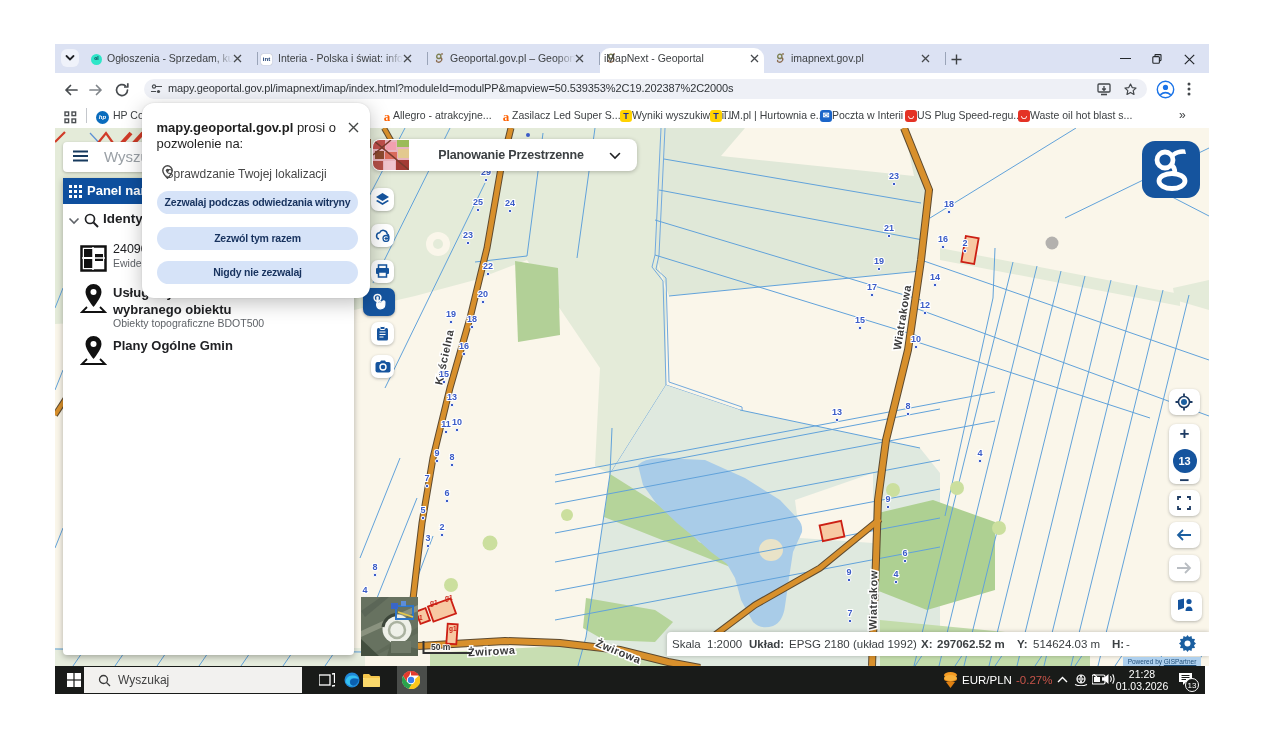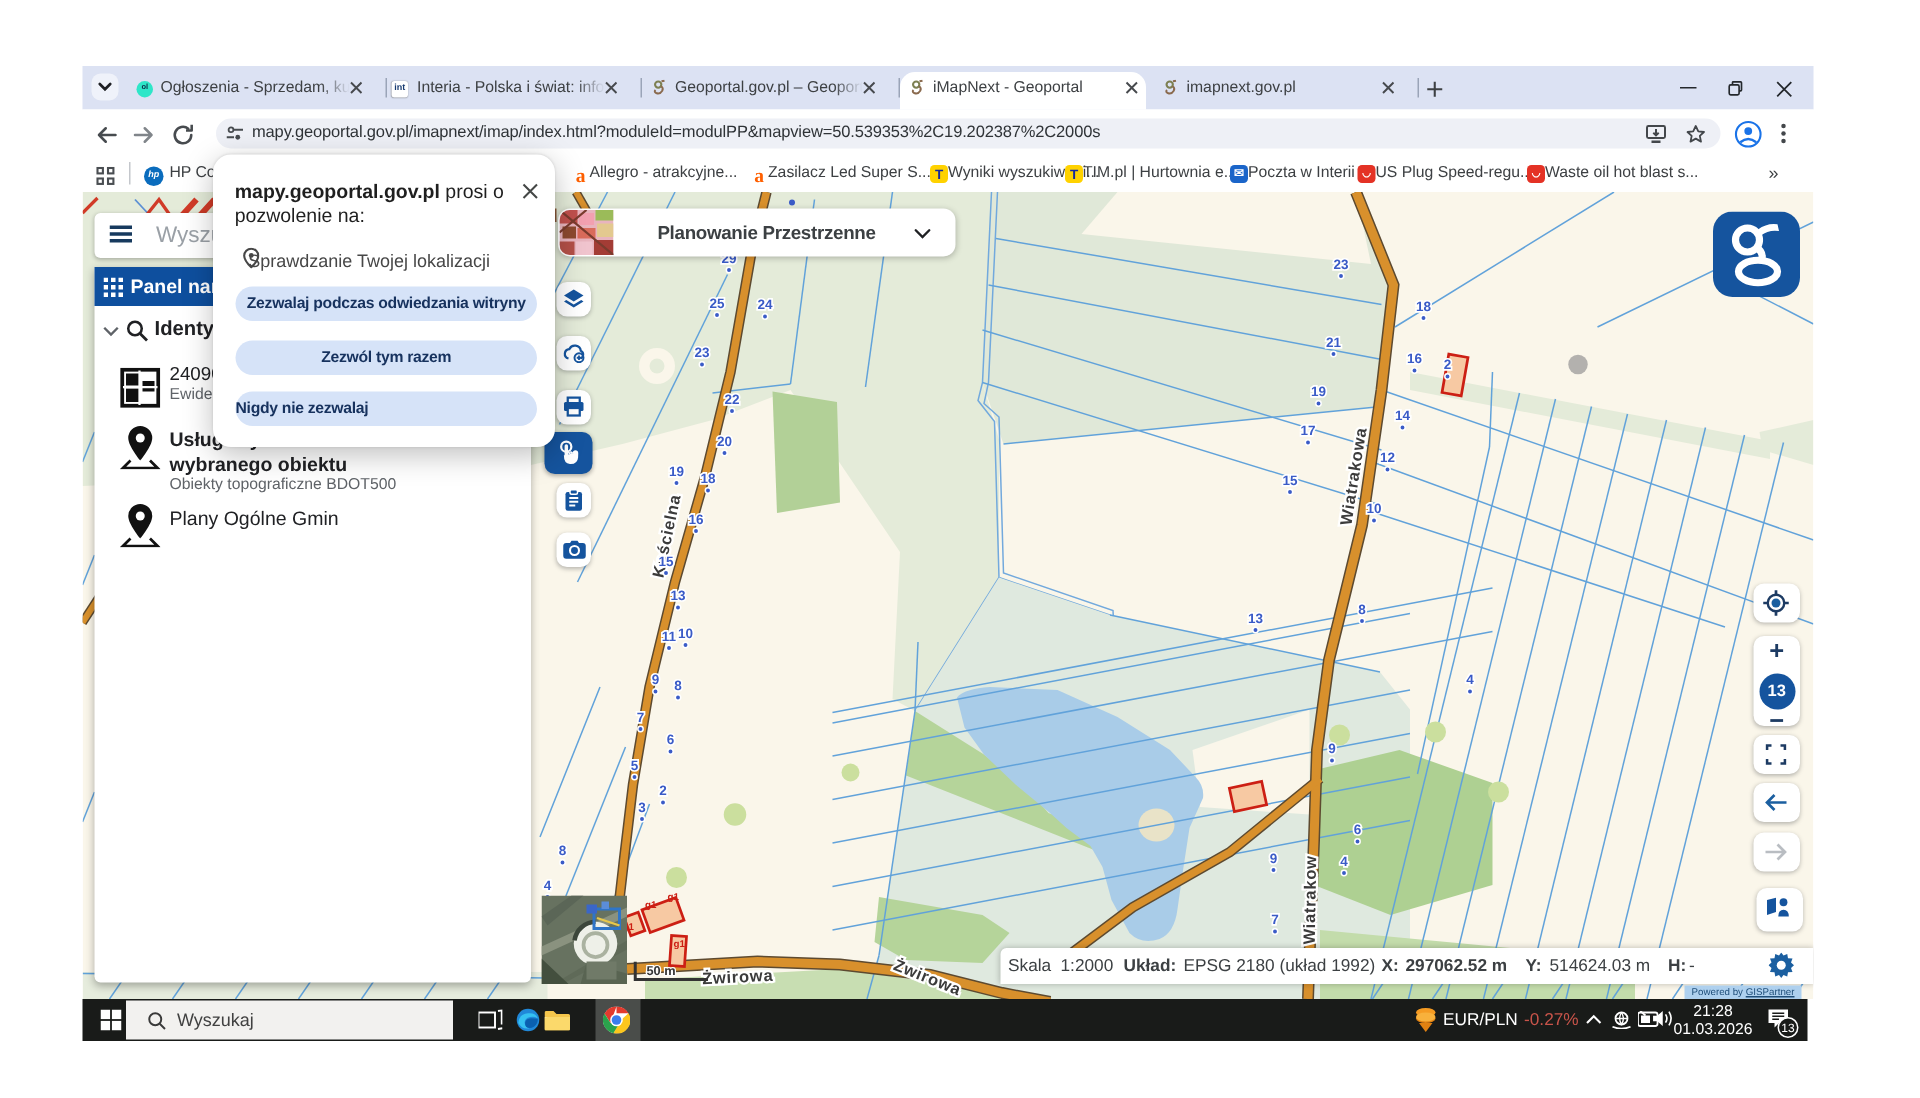--- a/index.html
+++ b/index.html
@@ -46,21 +46,21 @@
       <div class="abs tabtxt" style="left:395px;top:0;width:125px;-webkit-mask-image:linear-gradient(90deg,#000 85%,transparent)">Geoportal.gov.pl – Geoportal In</div>
       <svg class="abs" style="left:520px;top:10px" width="9" height="9" viewBox="0 0 9 9">
         <path d="M1 1 L8 8 M8 1 L1 8" stroke="#46494d" stroke-width="1.3"></path>
       </svg>
       <div class="abs" style="left:544px;top:8px;width:1px;height:13px;background:#9aa4b8"></div>
       <div class="abs" style="left:545px;top:4px;width:164px;height:25px;background:#fff;border-radius:10px 10px 0 0"></div>
       <svg class="abs" style="left:552px;top:9px" width="9" height="11" viewBox="0 0 9 11">
         <circle cx="3.8" cy="3.4" r="2.1" fill="none" stroke="#7d8052" stroke-width="1.4"></circle>
         <path d="M6 1.2 L8 .8 M5.6 4.5 Q7.5 5.5 6.5 7.5 Q5 10 2.5 9 Q.8 8.2 2 7" fill="none" stroke="#8a6a4e" stroke-width="1.3"></path>
       </svg>
-      <div class="abs tabtxt" style="left:567px;top:0">iMapNext - Geoportal</div>
+      <div class="abs tabtxt" style="left:549px;top:0">iMapNext - Geoportal</div>
       <svg class="abs" style="left:695px;top:10px" width="9" height="9" viewBox="0 0 9 9">
         <path d="M1 1 L8 8 M8 1 L1 8" stroke="#46494d" stroke-width="1.3"></path>
       </svg>
       <div class="abs" style="left:712px;top:0;width:176px;height:29px"></div>
       <svg class="abs" style="left:721px;top:9px" width="9" height="11" viewBox="0 0 9 11">
         <circle cx="3.8" cy="3.4" r="2.1" fill="none" stroke="#7d8052" stroke-width="1.4"></circle>
         <path d="M6 1.2 L8 .8 M5.6 4.5 Q7.5 5.5 6.5 7.5 Q5 10 2.5 9 Q.8 8.2 2 7" fill="none" stroke="#8a6a4e" stroke-width="1.3"></path>
       </svg>
       <div class="abs tabtxt" style="left:736px;top:0;width:130px;-webkit-mask-image:linear-gradient(90deg,#000 85%,transparent)">imapnext.gov.pl</div>
       <svg class="abs" style="left:866px;top:10px" width="9" height="9" viewBox="0 0 9 9">
@@ -550,35 +550,35 @@
         <circle cx="13.5" cy="9" r="3" fill="#fff"></circle>
       </svg>
       <div class="abs" style="left:50px;top:107px;font-size:13px;font-weight:bold;color:#202124">Usługi wyszukiwania dla</div>
       <div class="abs" style="left:50px;top:123.5px;font-size:13px;font-weight:bold;color:#202124">wybranego obiektu</div>
       <div class="abs" style="left:50px;top:138.5px;font-size:10.5px;color:#5f6368">Obiekty topograficzne BDOT500</div>
       <svg class="abs" style="left:17px;top:157px" width="27" height="30" viewBox="0 0 27 30">
         <path d="M7 24 L2 29 H25 L20 24" fill="none" stroke="#111" stroke-width="1.8"></path>
         <path d="M13.5 1 A8 8 0 0 1 21.5 9 C21.5 14.5 13.5 24 13.5 24 C13.5 24 5.5 14.5 5.5 9 A8 8 0 0 1 13.5 1 Z" fill="#111"></path>
         <circle cx="13.5" cy="9" r="3" fill="#fff"></circle>
       </svg>
-      <div class="abs" style="left:50px;top:159.5px;font-size:13px;font-weight:normal;color:#202124">Plany Ogólne Gmin</div>
+      <div class="abs" style="left:50px;top:159.5px;font-size:13px;font-weight:bold;color:#202124">Plany Ogólne Gmin</div>
     </div>
 <div class="abs" style="left:86.5px;top:59px;width:228.5px;height:195px;background:#fff;border-radius:12px;box-shadow:0 5px 20px rgba(0,0,0,.25),0 0 2px rgba(0,0,0,.12)">
       <div class="abs" style="left:15px;top:17px;width:200px;font-size:13px;color:#1f1f1f;line-height:15.5px"><b>mapy.geoportal.gov.pl</b> prosi o pozwolenie na:</div>
       <svg class="abs" style="left:206px;top:19px" width="11" height="11" viewBox="0 0 11 11">
         <path d="M1 1 L10 10 M10 1 L1 10" stroke="#444746" stroke-width="1.4"></path>
       </svg>
       <svg class="abs" style="left:20px;top:62px" width="11" height="14" viewBox="0 0 11 14">
         <path d="M5.5 .8 A4.7 4.7 0 0 1 10.2 5.5 C10.2 8.7 5.5 13.2 5.5 13.2 C5.5 13.2 .8 8.7 .8 5.5 A4.7 4.7 0 0 1 5.5 .8 Z" fill="none" stroke="#474747" stroke-width="1.4"></path>
         <circle cx="5.5" cy="5.3" r="1.6" fill="#474747"></circle>
       </svg>
       <div class="abs" style="left:24px;top:64px;font-size:12px;color:#474747">Sprawdzanie Twojej lokalizacji</div>
       <div class="abs" style="left:15.5px;top:88px;width:201px;height:23px;background:#d6e3f8;border-radius:12px;font-size:10.5px;font-weight:bold;color:#17325e;text-align:center;line-height:23px;white-space:nowrap;letter-spacing:-.2px">Zezwalaj podczas odwiedzania witryny</div>
       <div class="abs" style="left:15.5px;top:124px;width:201px;height:23px;background:#d6e3f8;border-radius:12px;font-size:10.5px;font-weight:bold;color:#17325e;text-align:center;line-height:23px;white-space:nowrap;letter-spacing:-.2px">Zezwól tym razem</div>
-      <div class="abs" style="left:15.5px;top:158px;width:201px;height:23px;background:#d6e3f8;border-radius:12px;font-size:10.5px;font-weight:bold;color:#17325e;line-height:23px;white-space:nowrap;letter-spacing:-.2px">Nigdy nie zezwalaj</div>
+      <div class="abs" style="left:15.5px;top:158px;width:201px;height:23px;background:#d6e3f8;border-radius:12px;font-size:10.5px;font-weight:bold;color:#17325e;text-align:center;line-height:23px;white-space:nowrap;letter-spacing:-.2px">Nigdy nie zezwalaj</div>
     </div>
 <div id="taskbar" class="abs">
       <svg class="abs" style="left:12px;top:7px" width="14" height="14" viewBox="0 0 14 14">
         <g fill="#fff">
           <rect x="0" y="0" width="6.4" height="6.4"></rect>
           <rect x="7.6" y="0" width="6.4" height="6.4"></rect>
           <rect x="0" y="7.6" width="6.4" height="6.4"></rect>
           <rect x="7.6" y="7.6" width="6.4" height="6.4"></rect>
         </g>
       </svg>

